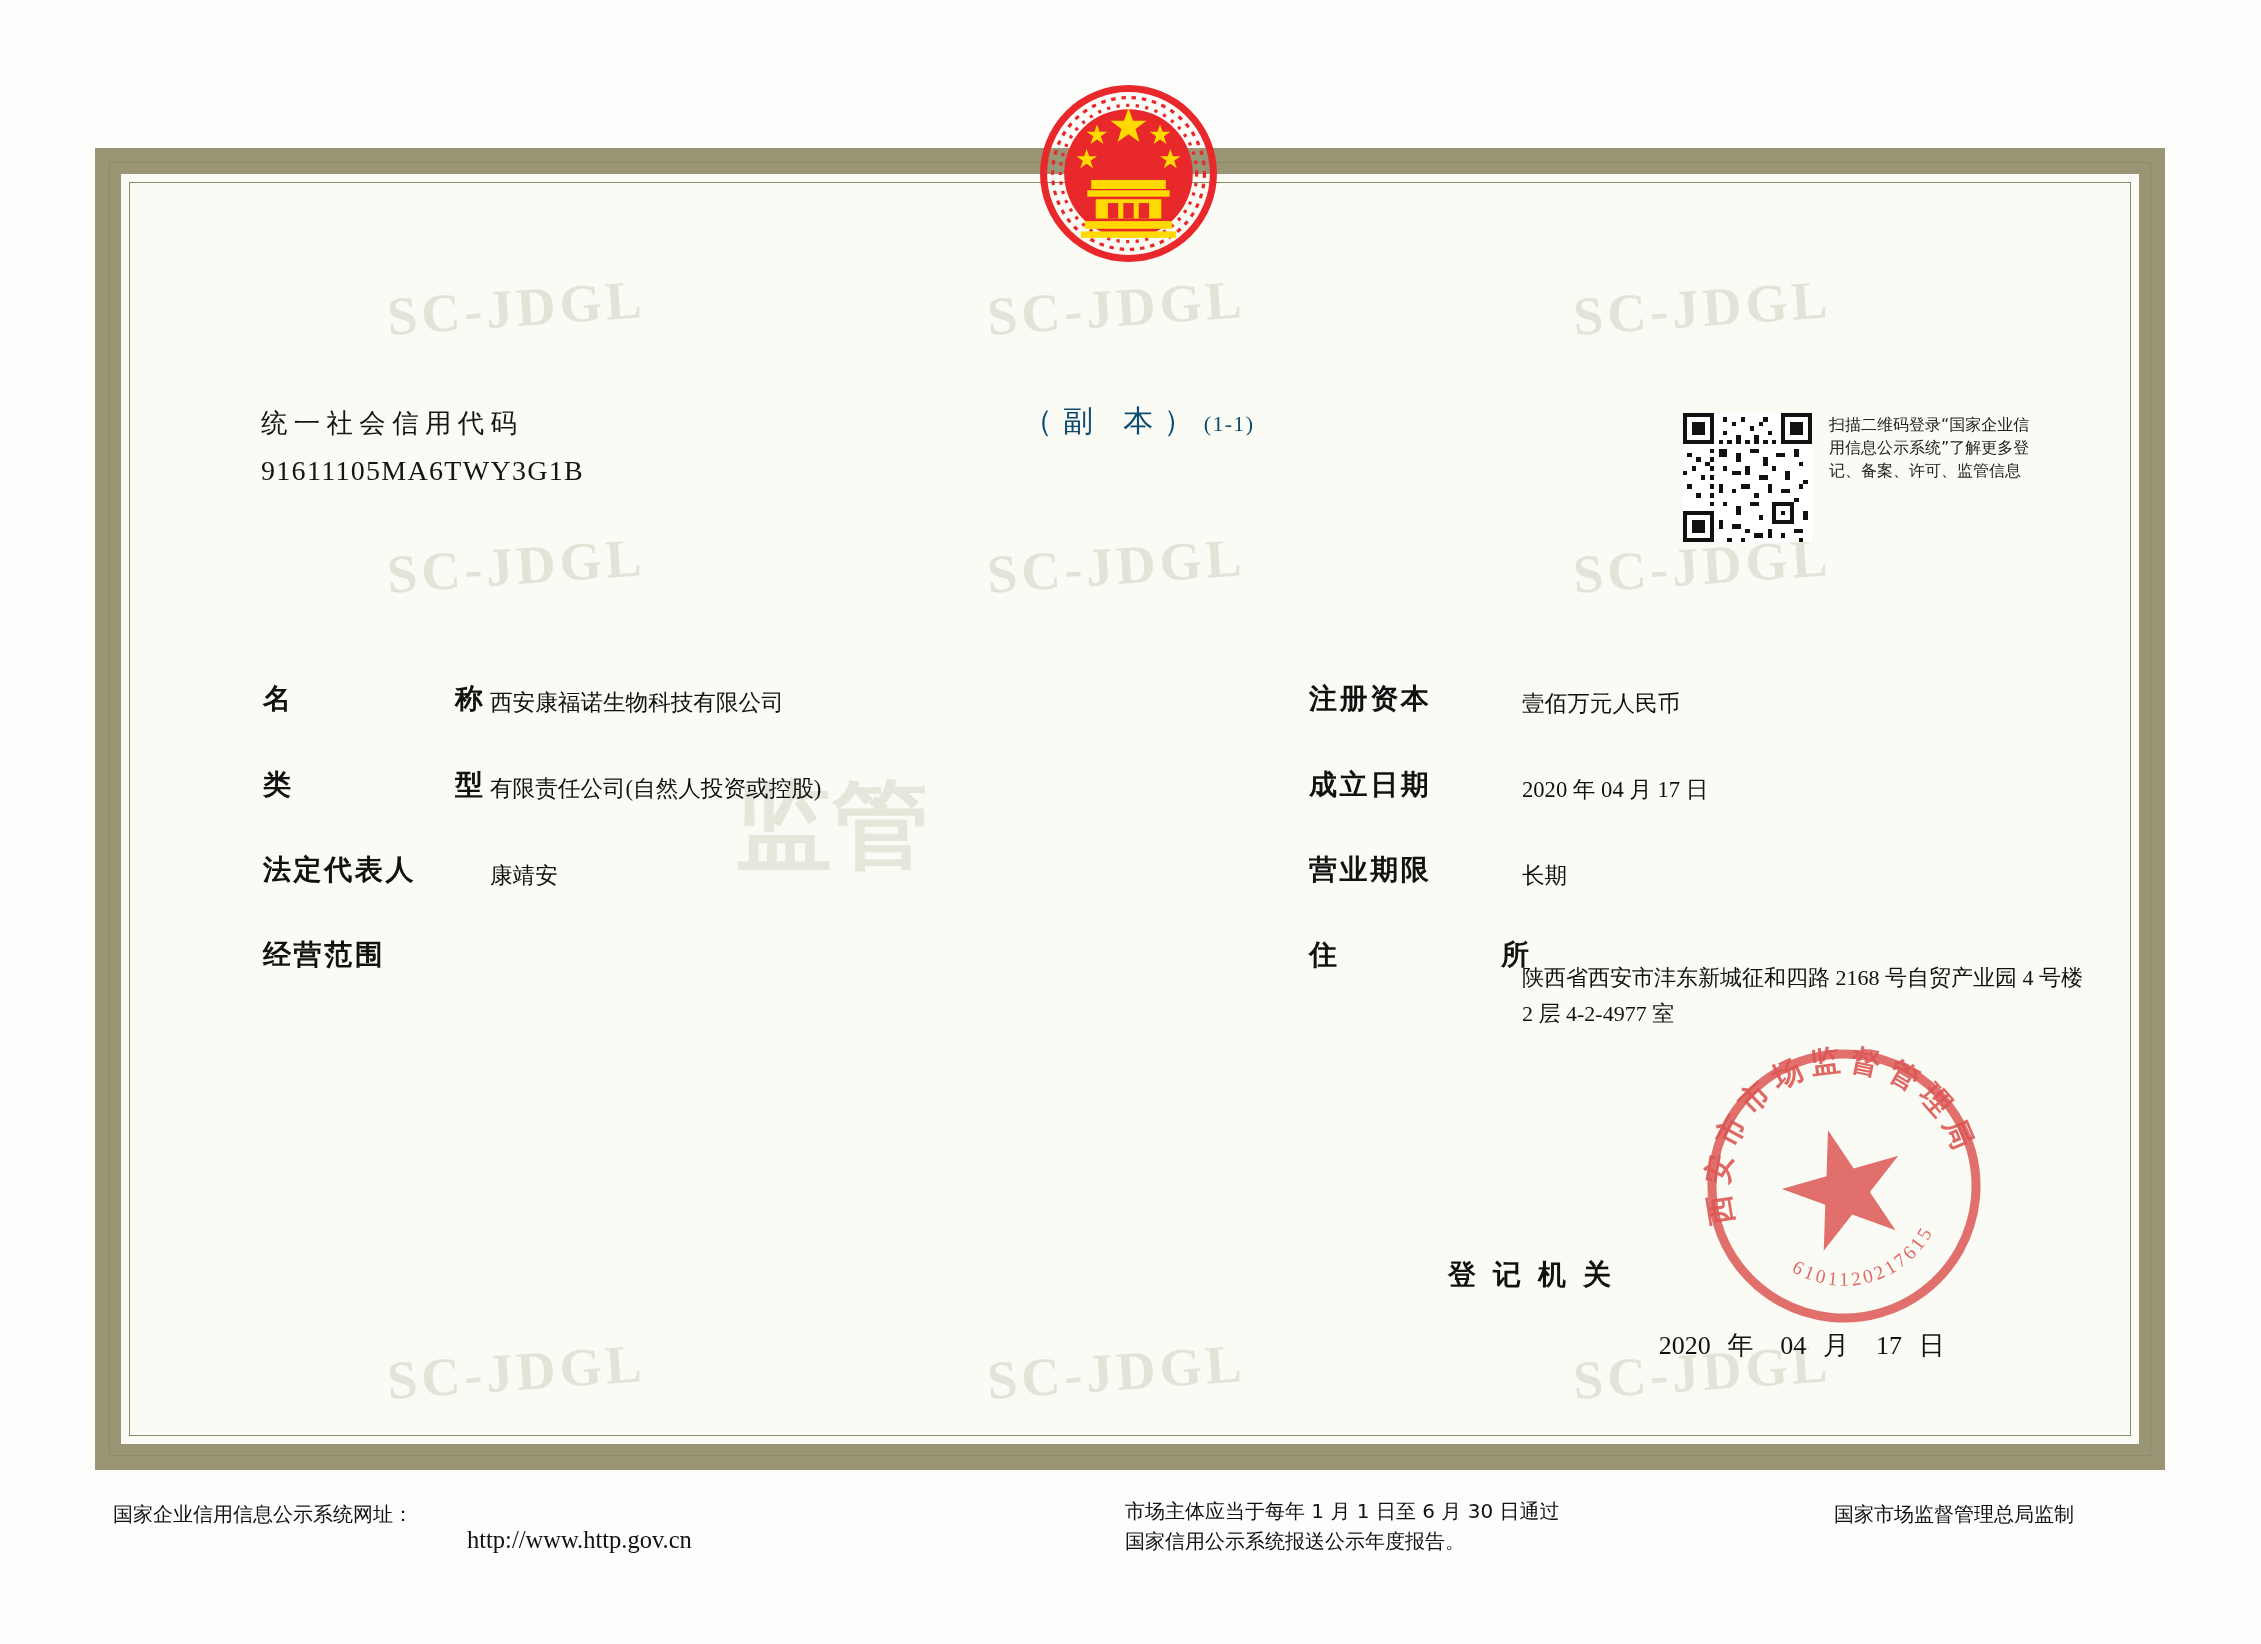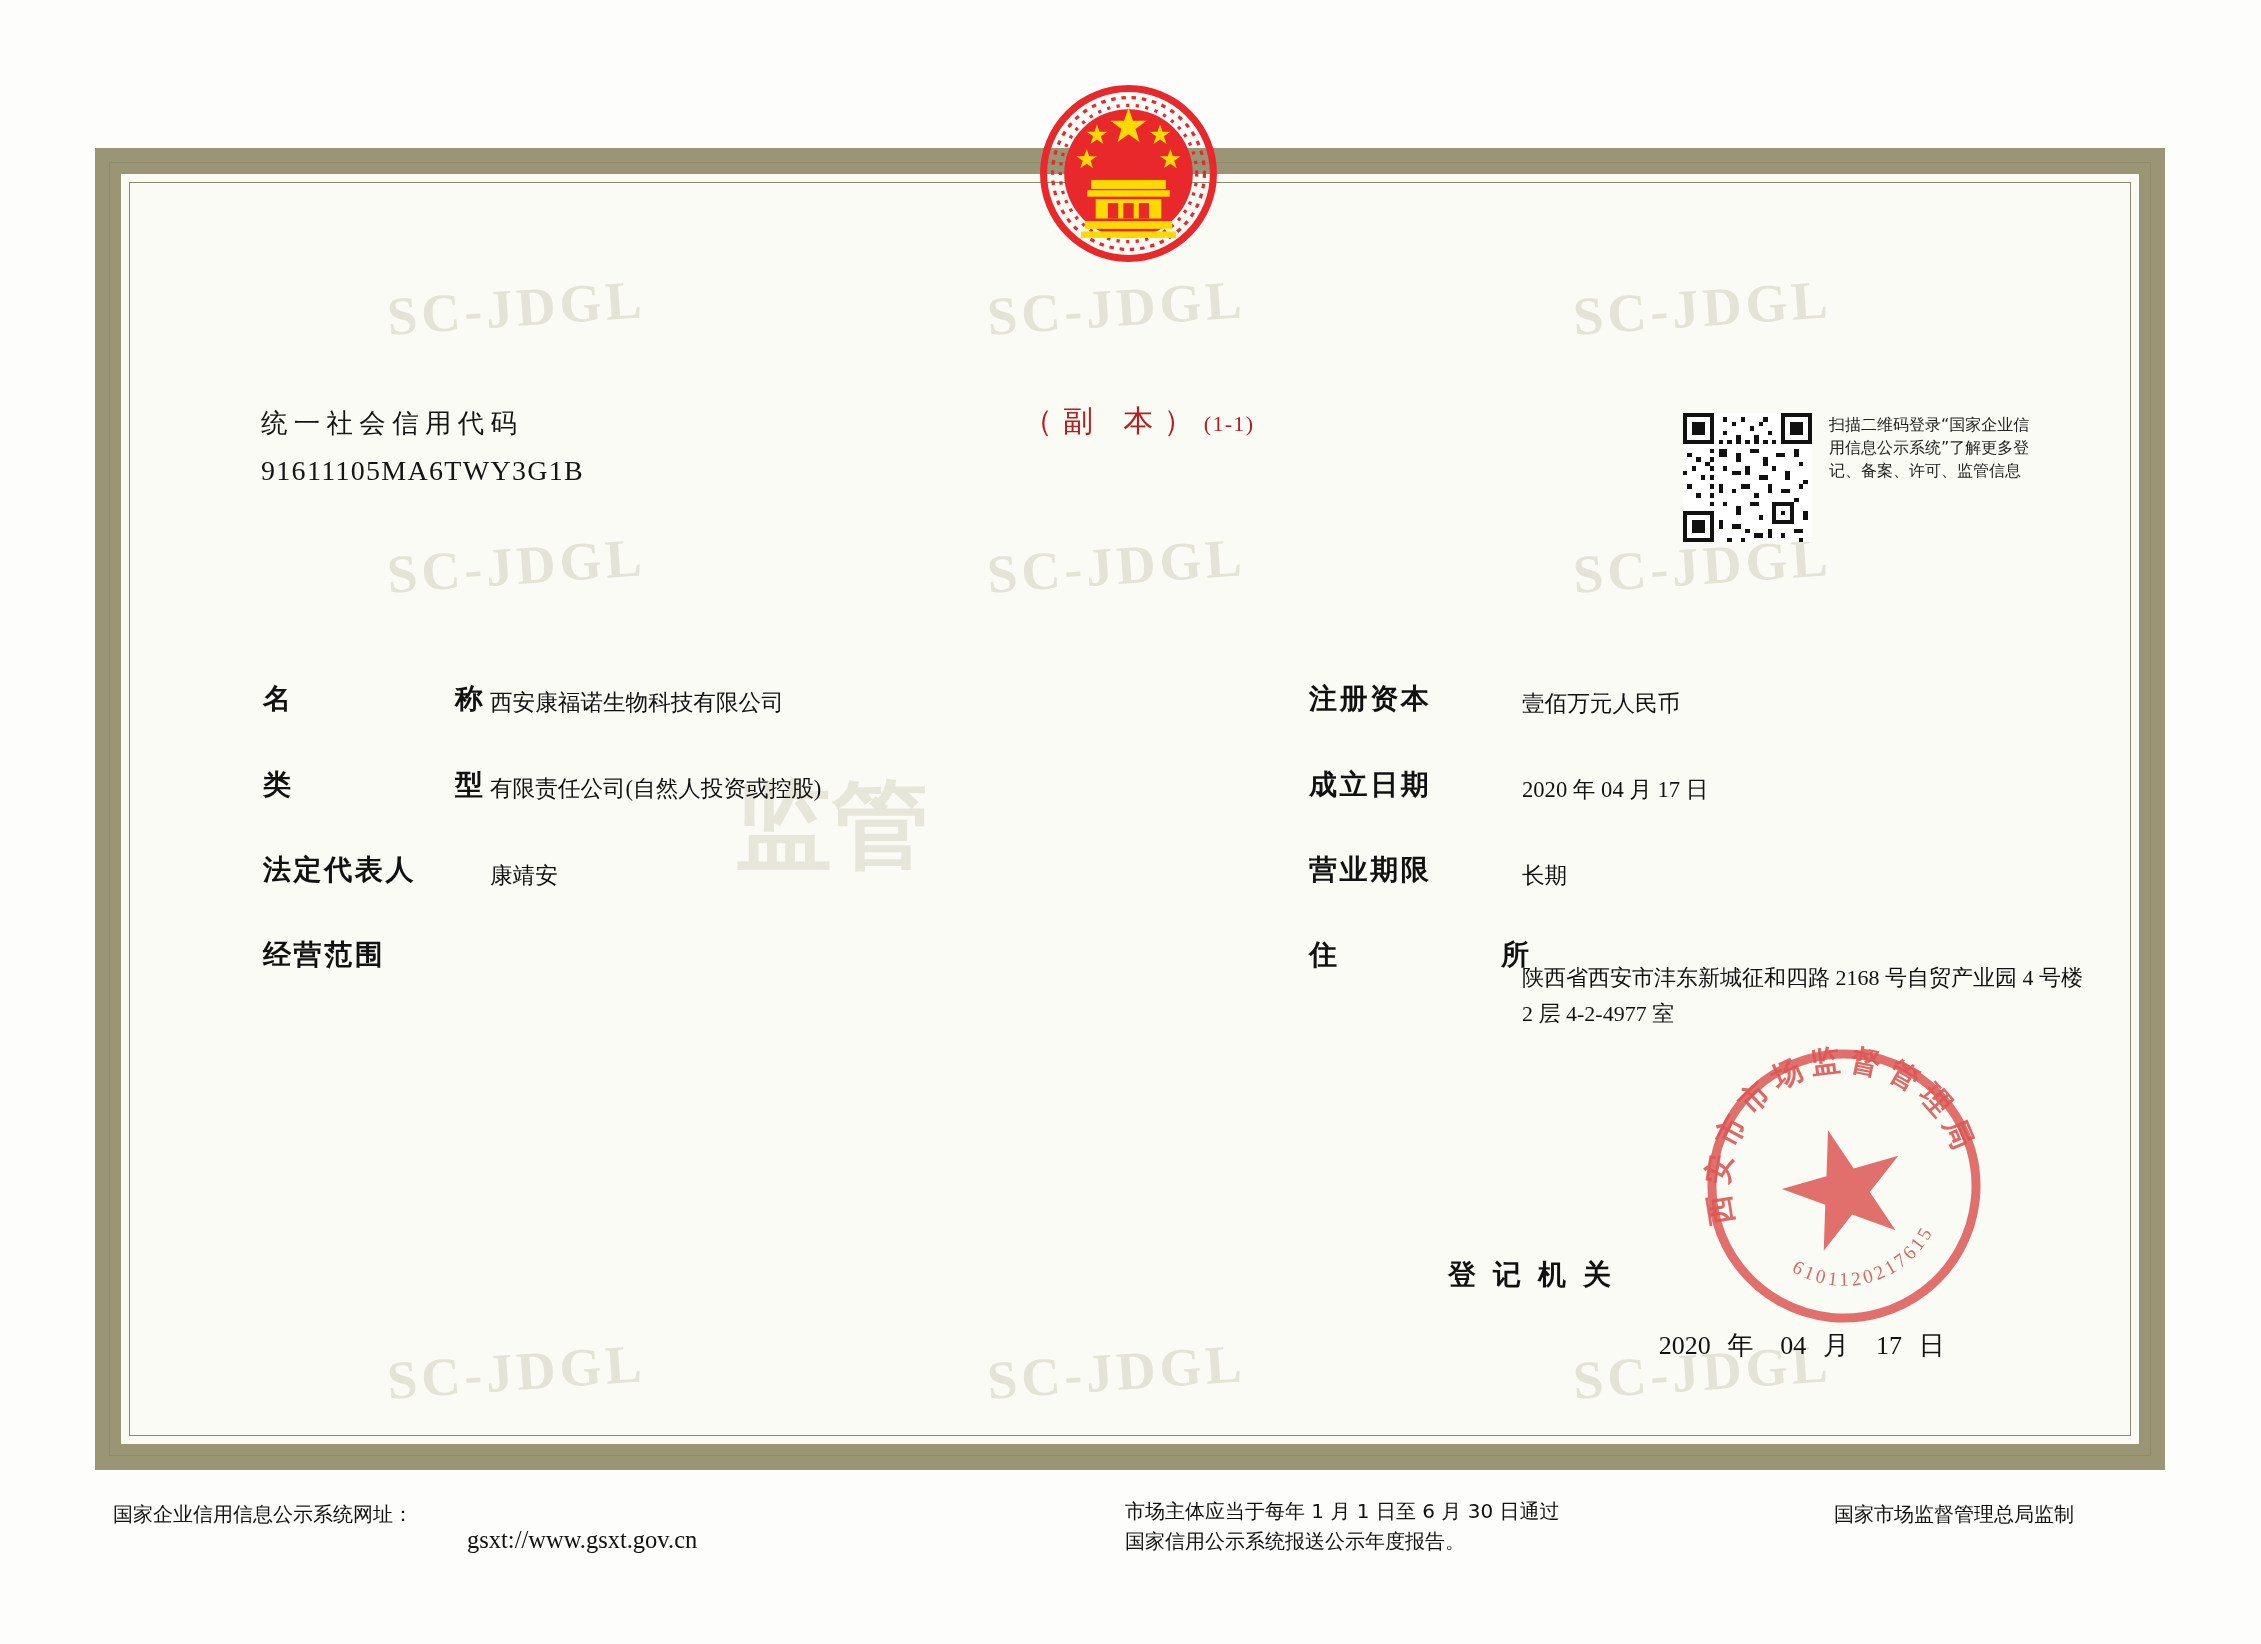--- a/index.html
+++ b/index.html
@@ -113,21 +113,21 @@
     font-size: 75px;
     letter-spacing: 23px;
     color: #141414;
     text-indent: 23px;
     line-height: 1.15;
   }
   #sub-title-row {
     margin-top: 14px;
     font-family: "DejaVu Sans", sans-serif;
     font-size: 30px;
-    color: #b91c1c;
+    color: #0c4a6e;
     letter-spacing: 1.3px;
   }
   #sub-title-main { letter-spacing: 10.3px; }
   #sub-title-num { font-size: 22px; font-family: "Liberation Serif", serif; }
 
   
   #credit-code-block {
     position: absolute;
     left: 261px;
     top: 406px;
@@ -464,21 +464,21 @@
     <text font-family="'Liberation Serif', serif" font-size="30" fill="#d8413f" opacity="0.9" letter-spacing="5">
       <textPath href="#sealBotArc" startOffset="50%" text-anchor="middle">6101120217615</textPath>
     </text>
   </svg>
 
   <div id="date-line">
     <span class="num">2020</span><span class="cn">年</span><span class="num">04</span><span class="cn">月</span><span class="num">17</span><span class="cn">日</span>
   </div>
 
   <div class="footer-text" id="footer-left">国家企业信用信息公示系统网址：</div>
-  <div class="footer-text" id="footer-url">gsxt://www.gsxt.gov.cn</div>
+  <div class="footer-text" id="footer-url">http://www.http.gov.cn</div>
   <div class="footer-text" id="footer-center">
     <div>市场主体应当于每年 1 月 1 日至 6 月 30 日通过</div>
     <div>国家信用公示系统报送公示年度报告。</div>
   </div>
   <div class="footer-text" id="footer-right">国家市场监督管理总局监制</div>
 
 </div>
 
 
 </body></html>

